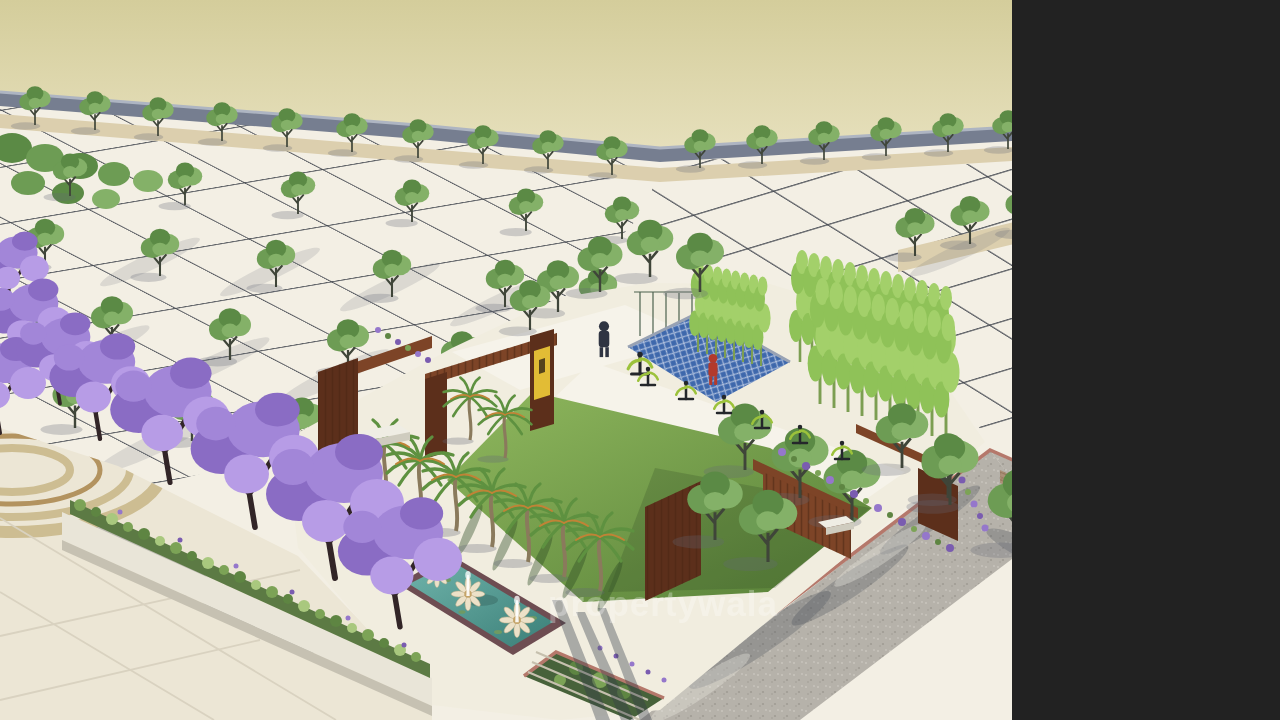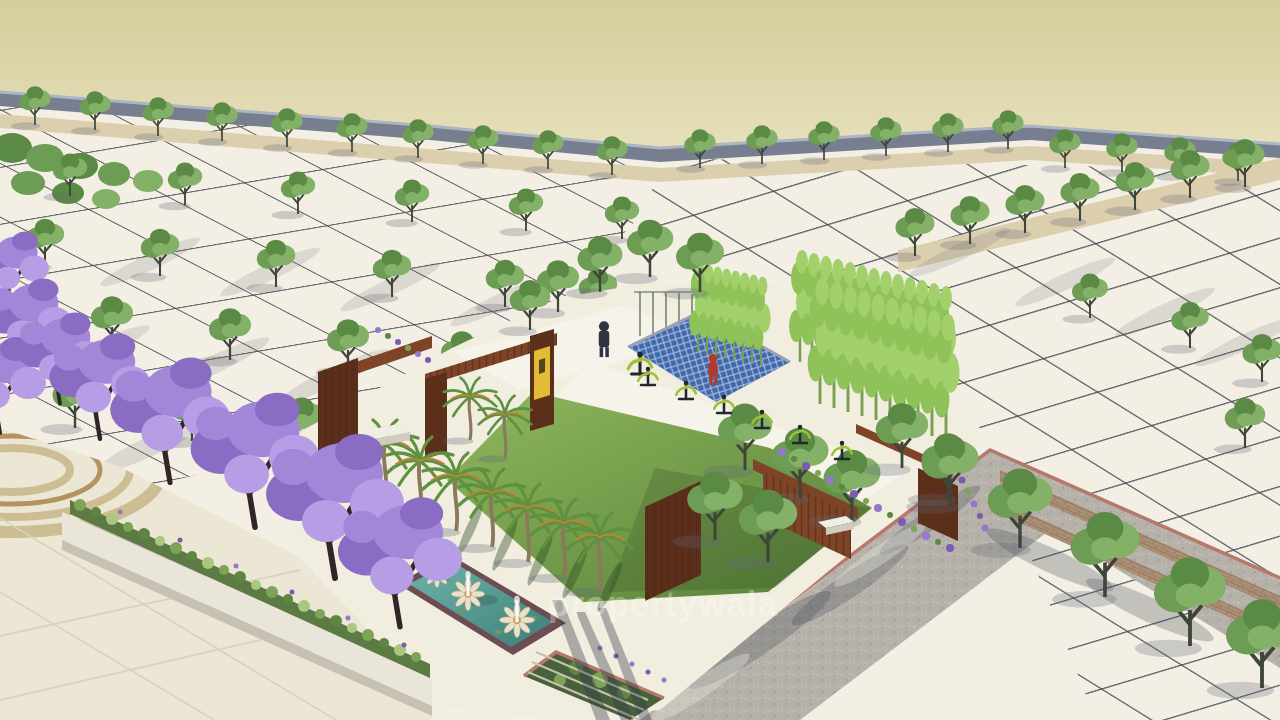--- a/index.html
+++ b/index.html
@@ -1,16 +1,16 @@
 <!DOCTYPE html>
 <html style="--sky-top: #d4cd9b; --sky-bottom: #f2ecd2; --wall: #767e90; --wall-top: #aeb5c2; --plot: #f3efe4; --park: #f1eddf; --path: #f6f3ea; --grid: #41454e; --tan: #dccfae; --g1: #6d9c54; --g2: #84b168; --g3: #5b8a45; --trunk: #3f4539; --cyp: #4e7a3c; --bam1: #8fc258; --bam2: #a3d06a; --bamst: #7c9e52; --palm-trunk: #8a7a5c; --frond: #5e9140; --frond-accent: #c08336; --lawn-light: #90b85e; --lawn-dark: #567f37; --corten: #7d4427; --corten-dark: #5c2f1b; --slat: #4a2514; --sign-yellow: #e2bc35; --sign-glyph: #55431c; --lattice-blue: #3e68ac; --lattice-line: #d7dfee; --lattice-frame: #98a2b4; --fence: #2f4a35; --water-light: #6fb3aa; --water-dark: #3b7f78; --pool-edge: #6e4d52; --petal: #ece1c8; --lotus-center: #c5a468; --p1: #a286d8; --p2: #8a6cc4; --p3: #b79ce6; --branch: #322527; --shrub1: #7ca356; --shrub2: #5e8542; --shrub3: #a9c87e; --lav1: #9577cb; --lav2: #7a5cb0; --planter-face: #e9e5d8; --planter-side: #c6c1b2; --soil: #5c7a44; --road: #b6b2aa; --road-speck-light: #c9c5bd; --road-speck-dark: #a09c94; --paver: #ab9078; --paver-line: #907257; --curb: #b5786b; --bench-top: #efede4; --bench-side: #cfccbf; --eq-dark: #24272b; --eq-green: #9cc23b; --person-dark: #2f3442; --person-red: #b23a2c; --plaza: #ece6d5; --ring1: #cdbd92; --ring2: #b3935f; --joint: #d9d2c0; --step-line: #c6c0ae; --watermark-color: rgba(255,255,255,0.30);"><head>
 <meta charset="utf-8">
 <style>
   html,body{margin:0;padding:0;background:#222;font-family:"Liberation Sans",sans-serif;}
-  .stage{position:relative;width:1280px;height:720px;overflow:hidden;background:#6d28d9;}
+  .stage{position:relative;width:1012px;height:720px;overflow:hidden;background:#6d28d9;}
   .stage svg{display:block;}
   .watermark{
     position:absolute;left:548px;top:584px;width:320px;
     font-size:35px;font-weight:700;letter-spacing:1px;
     color:var(--watermark-color,rgba(255,255,255,.30));
     font-family:"Liberation Sans",sans-serif;user-select:none;pointer-events:none;
   }
   
   .f-plot{fill:var(--plot,#f3efe4)} .f-park{fill:var(--park,#f1eddf)} .f-path{fill:var(--path,#f6f3ea)}
   .f-wall{fill:var(--wall,#767e90)} .f-tan{fill:var(--tan,#dccfae)}

